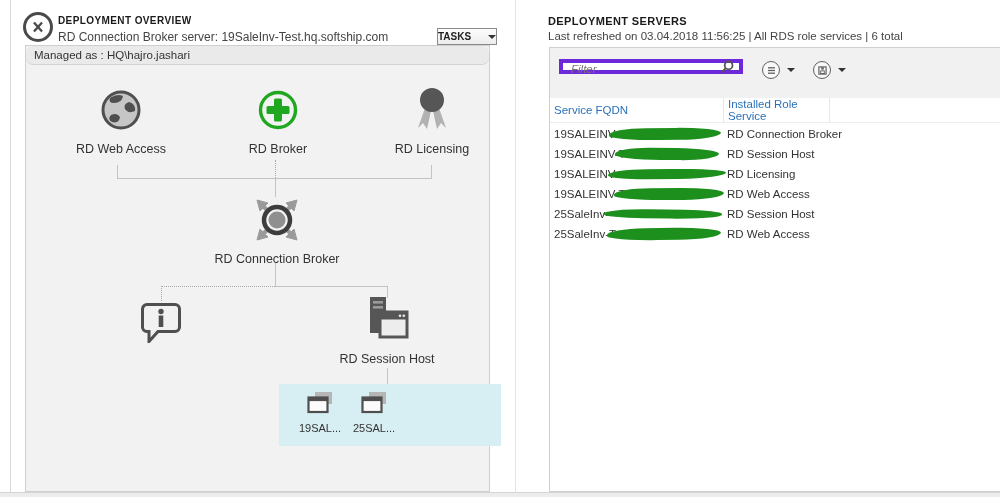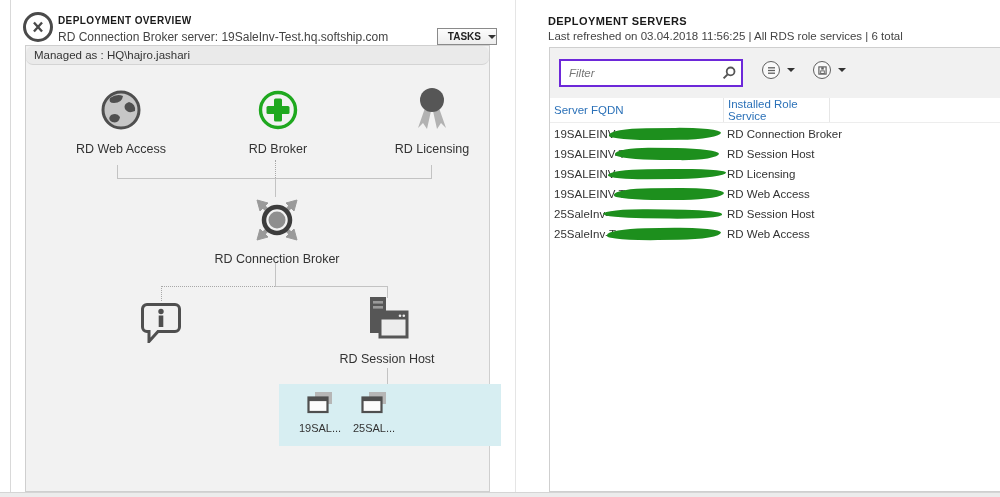--- a/index.html
+++ b/index.html
@@ -11,21 +11,21 @@
   .left-edge-line   { position:absolute; left:10px; top:0; bottom:5px; width:1px; background:#d9d9d9; }
   .column-divider   { position:absolute; left:515px; top:0; bottom:5px; width:1px; background:#e5e5e5; }
   .bottom-bar       { position:absolute; left:0; right:0; bottom:0; height:5px; background:#ececec; border-top:1px solid #d5d5d5; }
 
   
   .lt-icon { position:absolute; left:23px; top:12px; width:30px; height:30px; border:3px solid #4a4a4a;
              border-radius:50%; background:#fff; display:flex; align-items:center; justify-content:center; }
   .lt-title    { position:absolute; left:58px; top:15px; font-size:10px; font-weight:bold; color:#1a1a1a; letter-spacing:.4px; }
   .lt-subtitle { position:absolute; left:58px; top:30px; font-size:12px; color:#444; }
   .tasks-btn { position:absolute; left:437px; top:28px; width:60px; height:17px; background:linear-gradient(#fdfdfd,#ededed);
-               border:1px solid #8a8a8a; display:flex; align-items:center; justify-content:flex-end; gap:7px;
+               border:1px solid #8a8a8a; display:flex; align-items:center; justify-content:space-between; gap:7px;
                font-size:10px; font-weight:bold; color:#222; cursor:pointer; }
   .caret-down { width:0; height:0; border-left:4px solid transparent; border-right:4px solid transparent; border-top:4px solid #333; }
 
   .overview-box { position:absolute; left:25px; top:45px; width:465px; height:447px;
                   border:1px solid #cfcfcf; background:#f2f2f2; }
   .managed-bar  { position:absolute; left:0; top:0; right:0; height:19px; background:#eaeaea;
                   border-bottom:1px solid #d4d4d4; font-size:11.5px; color:#333; line-height:18px; padding-left:8px;border-radius:7px; }
 
   
   .node  { position:absolute; text-align:center; cursor:pointer; }
@@ -53,22 +53,22 @@
   .mini-node .mlbl { font-size:11px; color:#333; margin-top:3px; }
   .mini-1 { left:14px; }
   .mini-2 { left:68px; }
 
   
   .rt-title    { position:absolute; left:548px; top:15px; font-size:11px; font-weight:bold; color:#1a1a1a; letter-spacing:.4px; }
   .rt-subtitle { position:absolute; left:548px; top:30px; font-size:11.5px; color:#444; }
   .servers-tile { position:absolute; left:549px; top:47px; width:452px; height:445px;
                   border:1px solid #cfcfcf; border-right:none; background:#fff; }
   .toolbar { position:absolute; left:0; top:0; right:0; height:50px; background:#f1f1f1; }
-  .filter-wrap { position:absolute; left:9px; top:11px; width:184px; height:28px; background:#fff;
-                 border:2px solid #6d28d9; display:flex; align-items:center; }
+  .filter-wrap { position:absolute; left:9px; top:11px; width:184px; height:15px; background:#fff;
+                 border:4px solid #6d28d9; display:flex; align-items:flex-start; }
   .filter-input { flex:1; border:none; outline:none; background:transparent; font-family:"Liberation Sans",sans-serif;
                   font-size:11.5px; font-style:italic; color:#444; padding:0 4px 0 8px; min-width:0; }
   .filter-input::placeholder { color:#777; font-style:italic; }
   .search-btn { width:24px; height:100%; display:flex; align-items:center; justify-content:center; cursor:pointer; }
   .tb-btn { position:absolute; top:13px; display:flex; align-items:center; gap:7px; cursor:pointer; }
   .tb-btn-1 { left:212px; }
   .tb-btn-2 { left:263px; }
   .circle-ico { width:18px; height:18px; border:1.4px solid #5f5f5f; border-radius:50%;
                 display:flex; align-items:center; justify-content:center; background:#f9f9f9; }
 
@@ -239,21 +239,21 @@
             <rect x="1" y="1" width="8" height="8" fill="none" stroke="#5f5f5f" stroke-width="1.3"></rect>
             <rect x="3.6" y="1.4" width="2.8" height="2.6" fill="#5f5f5f"></rect>
             <rect x="3" y="5.4" width="4" height="3" fill="none" stroke="#5f5f5f" stroke-width="1"></rect>
           </svg>
         </span>
         <span class="caret-down"></span>
       </div>
     </div>
 
     <div class="tbl-header">
-      <div class="th th-1">Server FQDN</div>
+      <div class="th th-1">Service FQDN</div>
       <div class="th th-2">Installed Role Service</div>
       <div class="th th-3"></div>
     </div>
 
     <div class="tbl-rows">
       <div class="trow">
         <div class="td-1"><span>19SALEINV-</span>
           <span class="redact" style="left:58px; width:112px; height:12px;"></span></div>
         <div class="td-2">RD Connection Broker</div>
       </div>

